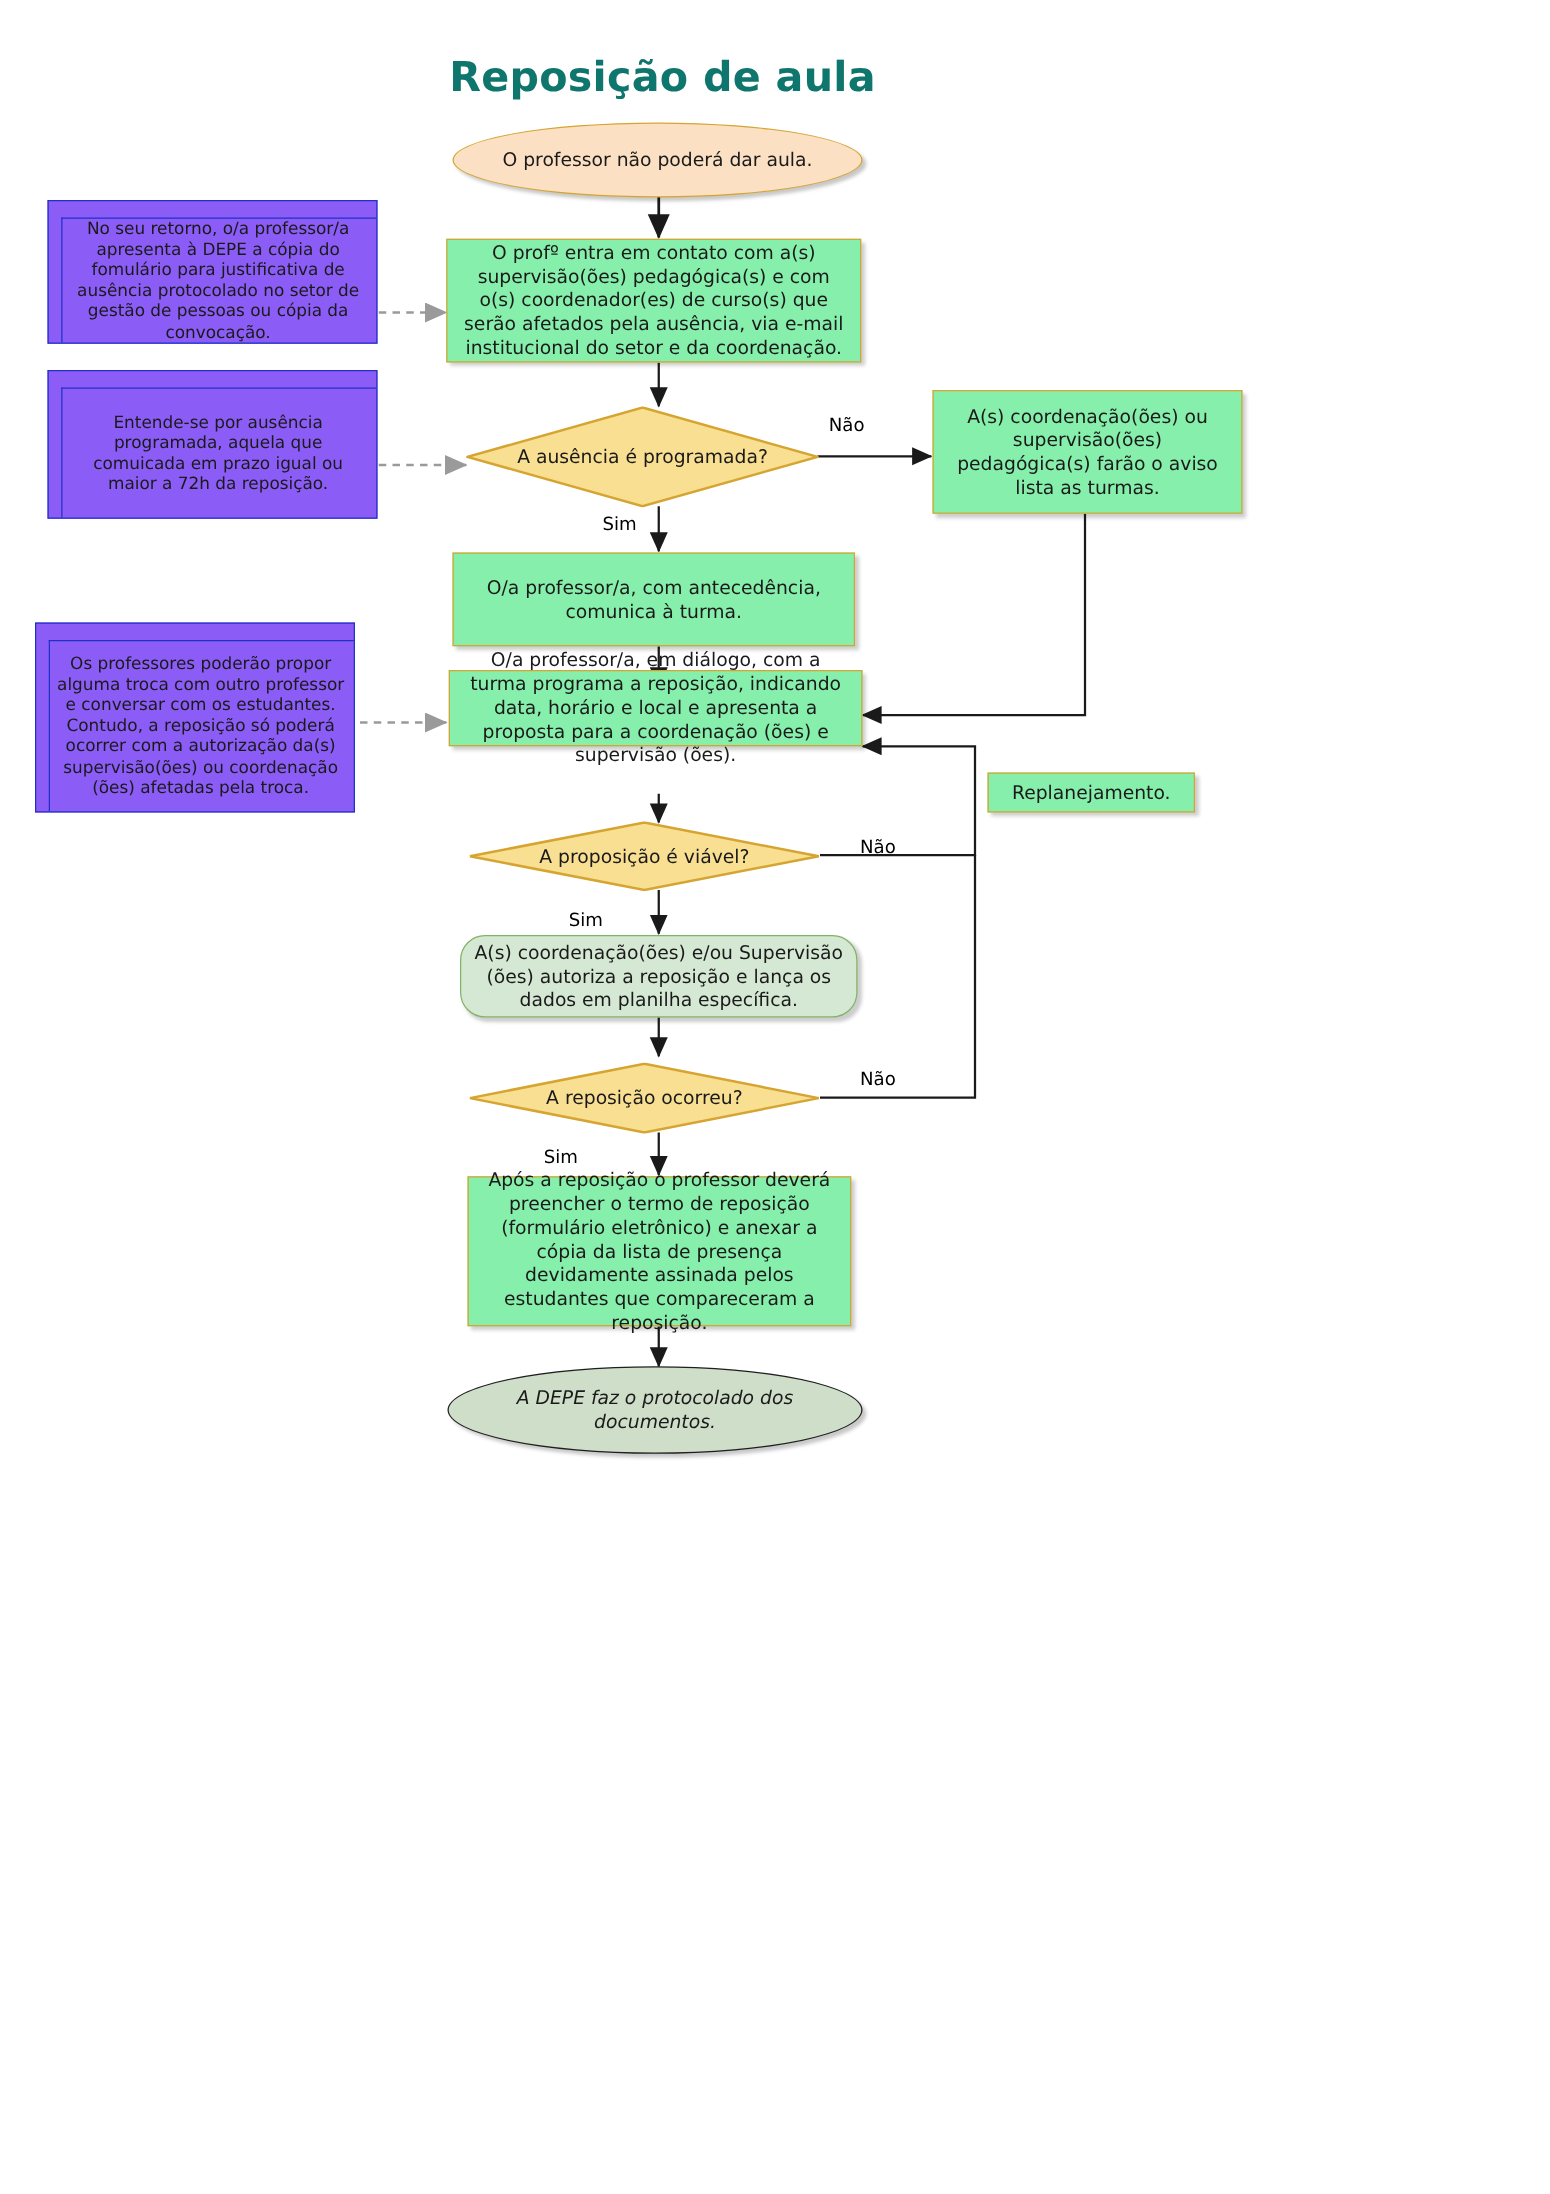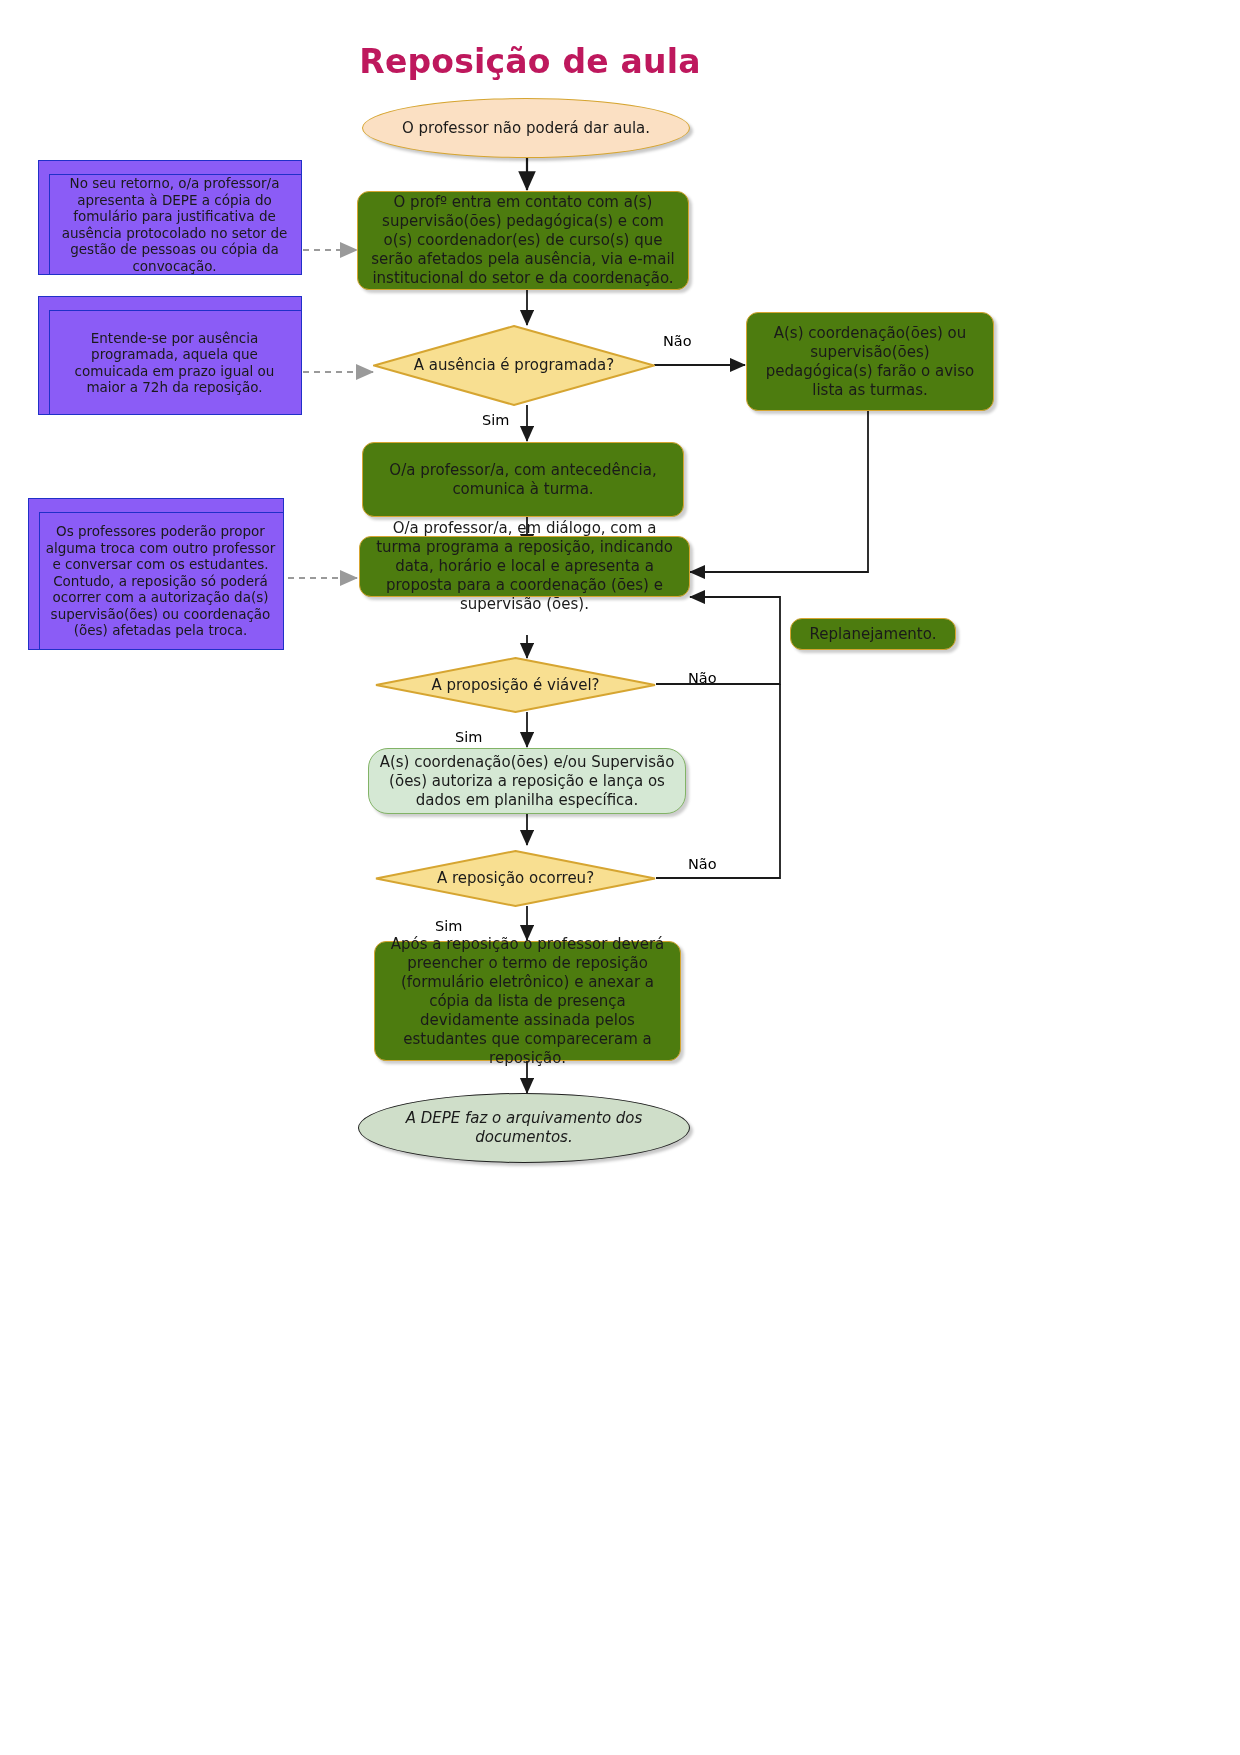--- a/index.html
+++ b/index.html
@@ -26,21 +26,21 @@
   
   .title {
     position: absolute;
     left: 0;
     top: 42px;
     width: 1060px;
     text-align: center;
     font-size: 33px;
     font-weight: bold;
     letter-spacing: 0.2px;
-    color: #be185d;
+    color: #0f766e;
   }
 
   
   .node {
     position: absolute;
     box-sizing: border-box;
     display: flex;
     align-items: center;
     justify-content: center;
     text-align: center;
@@ -62,23 +62,23 @@
   .ellipse-end {
     background: #cfdec9;
     border: 1.6px solid #1f1f1f;
     border-radius: 50%;
     box-shadow: 3px 3px 3px rgba(0,0,0,0.22);
     font-style: italic;
   }
 
   
   .proc-orange {
-    background: #4d7c0f;
+    background: #86efac;
     border: 1.6px solid #d6a531;
-    border-radius: 12px;
+    border-radius: 0;
     box-shadow: 3px 3px 3px rgba(0,0,0,0.20);
   }
 
   
   .proc-green {
     background: #d5e8d4;
     border: 1.6px solid #82b366;
     border-radius: 20px;
     box-shadow: 3px 3px 3px rgba(0,0,0,0.20);
   }
@@ -260,21 +260,21 @@
       <polygon points="140.5,1 280,28.5 140.5,56 1,28.5" fill="#f8df91" stroke="#d6a531" stroke-width="2"></polygon>
     </svg>
     <div class="dlabel">A reposição ocorreu?</div>
   </div>
 
   <div class="node proc-orange" style="left:374px; top:941px; width:307px; height:120px;">
     <span>Após a reposição o professor deverá preencher o termo de reposição (formulário eletrônico) e anexar a cópia da lista de presença devidamente assinada pelos estudantes que compareceram a reposição.</span>
   </div>
 
   <div class="node ellipse-end" style="left:358px; top:1093px; width:332px; height:70px;">
-    <span>A DEPE faz o arquivamento dos documentos.</span>
+    <span>A DEPE faz o protocolado dos documentos.</span>
   </div>
 
   <div class="edge-label" style="left:663px; top:333px;">Não</div>
   <div class="edge-label" style="left:482px; top:412px;">Sim</div>
   <div class="edge-label" style="left:688px; top:670px;">Não</div>
   <div class="edge-label" style="left:455px; top:729px;">Sim</div>
   <div class="edge-label" style="left:688px; top:856px;">Não</div>
   <div class="edge-label" style="left:435px; top:918px;">Sim</div>
 
 </div>

